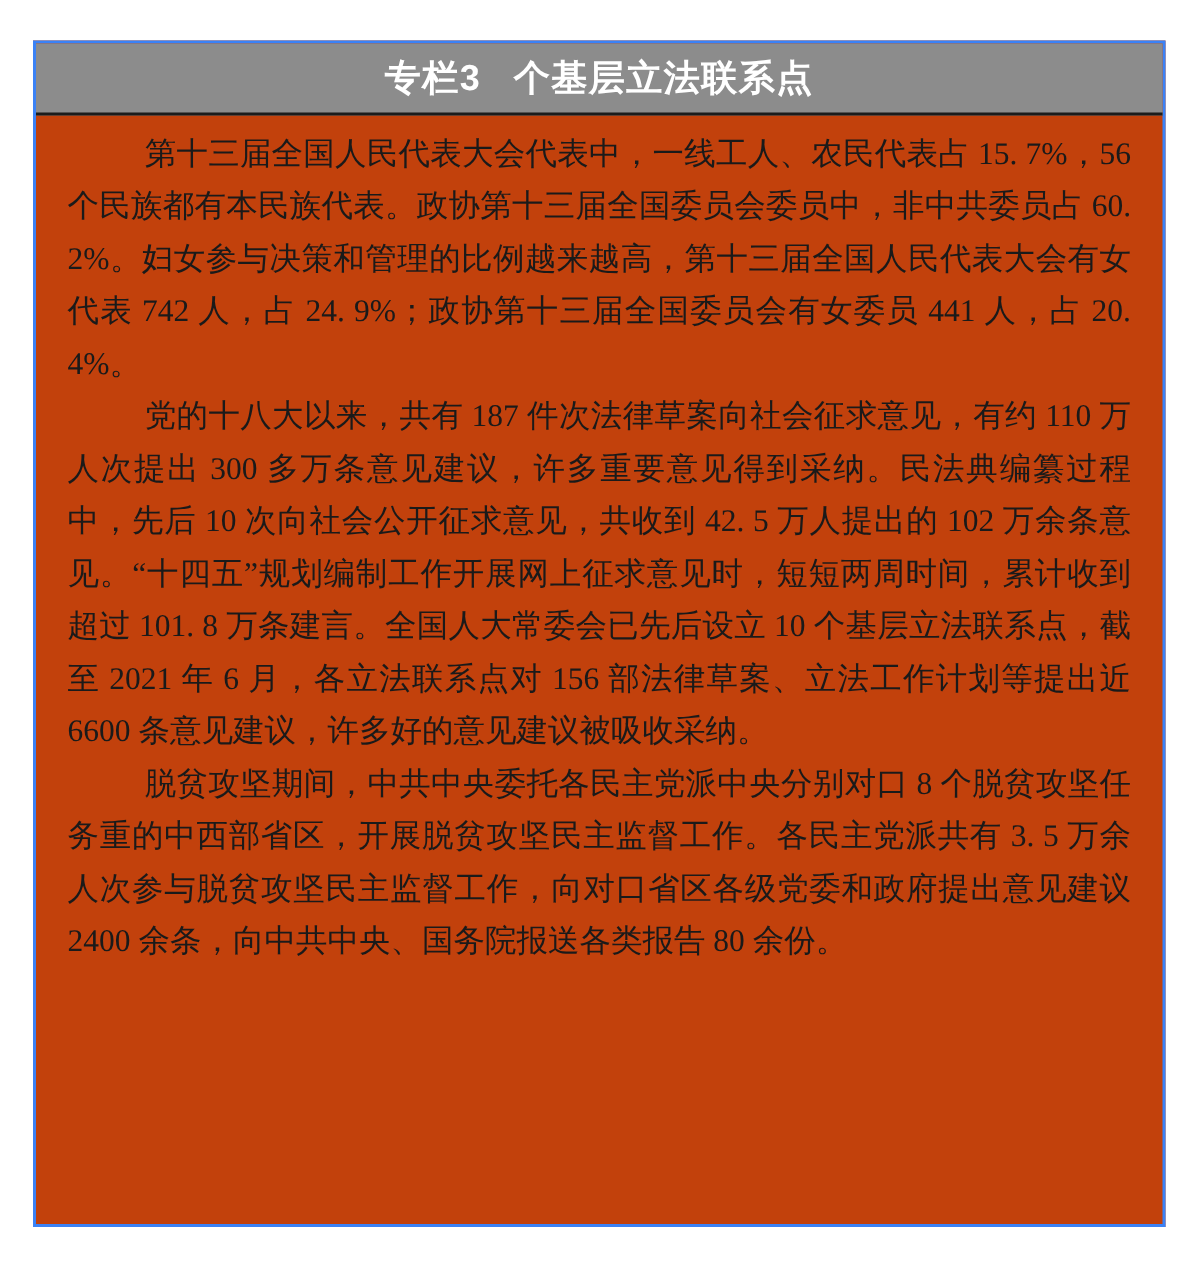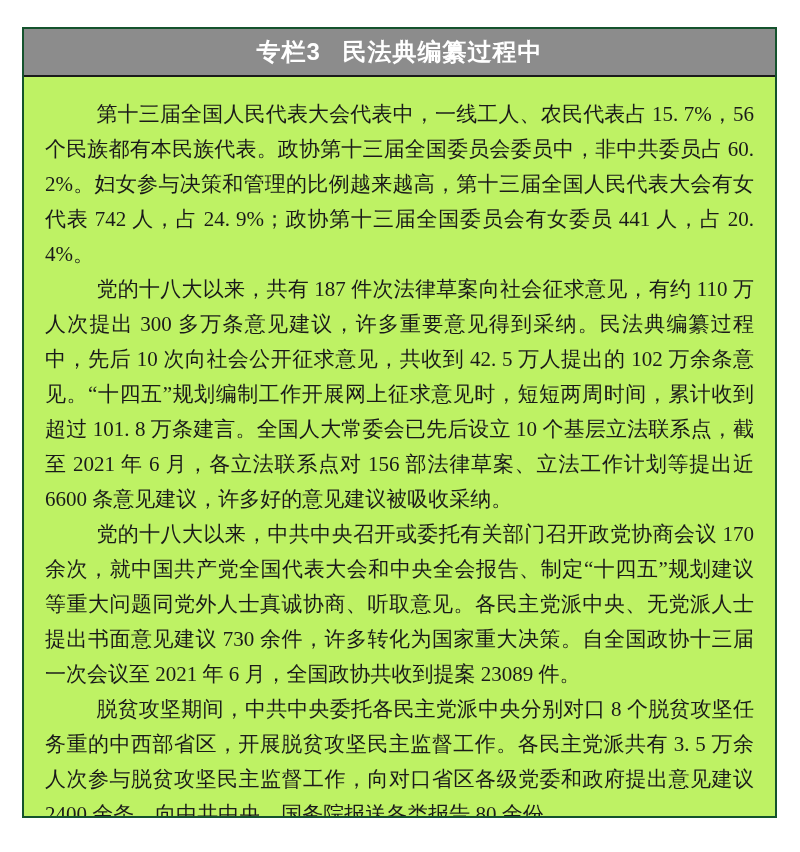--- a/index.html
+++ b/index.html
@@ -17,22 +17,22 @@
     background: #ffffff;
     overflow: hidden;
   }
   .column-box {
     position: absolute;
     left: 22px;
     top: 27px;
     width: 755px;
     height: 791px;
     box-sizing: border-box;
-    border: 2px solid #14532d;
-    background: #bef264;
+    border: 2px solid #3b82f6;
+    background: #c2410c;
   }
   .column-header {
     height: 48px;
     box-sizing: border-box;
     background: #8c8c8c;
     border-bottom: 2px solid #1b1b1b;
     display: flex;
     align-items: center;
     justify-content: center;
     color: #ffffff;
@@ -40,43 +40,42 @@
     font-weight: bold;
     font-size: 24px;
     letter-spacing: 1px;
   }
   .column-header .title-prefix {
     margin-right: 0.9em;
   }
   .column-body {
     box-sizing: border-box;
     height: 739px;
-    padding: 20px 21px 0 21px;
+    padding: 8px 21px 0 21px;
     overflow: hidden;
     color: #1a1a1a;
     font-size: 21px;
     line-height: 35px;
     text-align: justify;
     text-justify: inter-ideograph;
   }
   .column-body p {
     margin: 0;
     padding: 0;
     text-indent: 2.45em;
   }
 </style>
 </head>
 <body>
 
 <div class="page">
   <div class="column-box">
     <div class="column-header">
       <span class="title-prefix">专栏3</span>
-      <span class="title-text">民法典编纂过程中</span>
+      <span class="title-text">个基层立法联系点</span>
     </div>
     <div class="column-body">
       <p>第十三届全国人民代表大会代表中，一线工人、农民代表占 15. 7%，56 个民族都有本民族代表。政协第十三届全国委员会委员中，非中共委员占 60. 2%。妇女参与决策和管理的比例越来越高，第十三届全国人民代表大会有女代表 742 人，占 24. 9%；政协第十三届全国委员会有女委员 441 人，占 20. 4%。</p>
       <p>党的十八大以来，共有 187 件次法律草案向社会征求意见，有约 110 万人次提出 300 多万条意见建议，许多重要意见得到采纳。民法典编纂过程中，先后 10 次向社会公开征求意见，共收到 42. 5 万人提出的 102 万余条意见。“十四五”规划编制工作开展网上征求意见时，短短两周时间，累计收到超过 101. 8 万条建言。全国人大常委会已先后设立 10 个基层立法联系点，截至 2021 年 6 月，各立法联系点对 156 部法律草案、立法工作计划等提出近 6600 条意见建议，许多好的意见建议被吸收采纳。</p>
-      <p>党的十八大以来，中共中央召开或委托有关部门召开政党协商会议 170 余次，就中国共产党全国代表大会和中央全会报告、制定“十四五”规划建议等重大问题同党外人士真诚协商、听取意见。各民主党派中央、无党派人士提出书面意见建议 730 余件，许多转化为国家重大决策。自全国政协十三届一次会议至 2021 年 6 月，全国政协共收到提案 23089 件。</p>
       <p>脱贫攻坚期间，中共中央委托各民主党派中央分别对口 8 个脱贫攻坚任务重的中西部省区，开展脱贫攻坚民主监督工作。各民主党派共有 3. 5 万余人次参与脱贫攻坚民主监督工作，向对口省区各级党委和政府提出意见建议 2400 余条，向中共中央、国务院报送各类报告 80 余份。</p>
     </div>
   </div>
 </div>
 
 </body></html>

